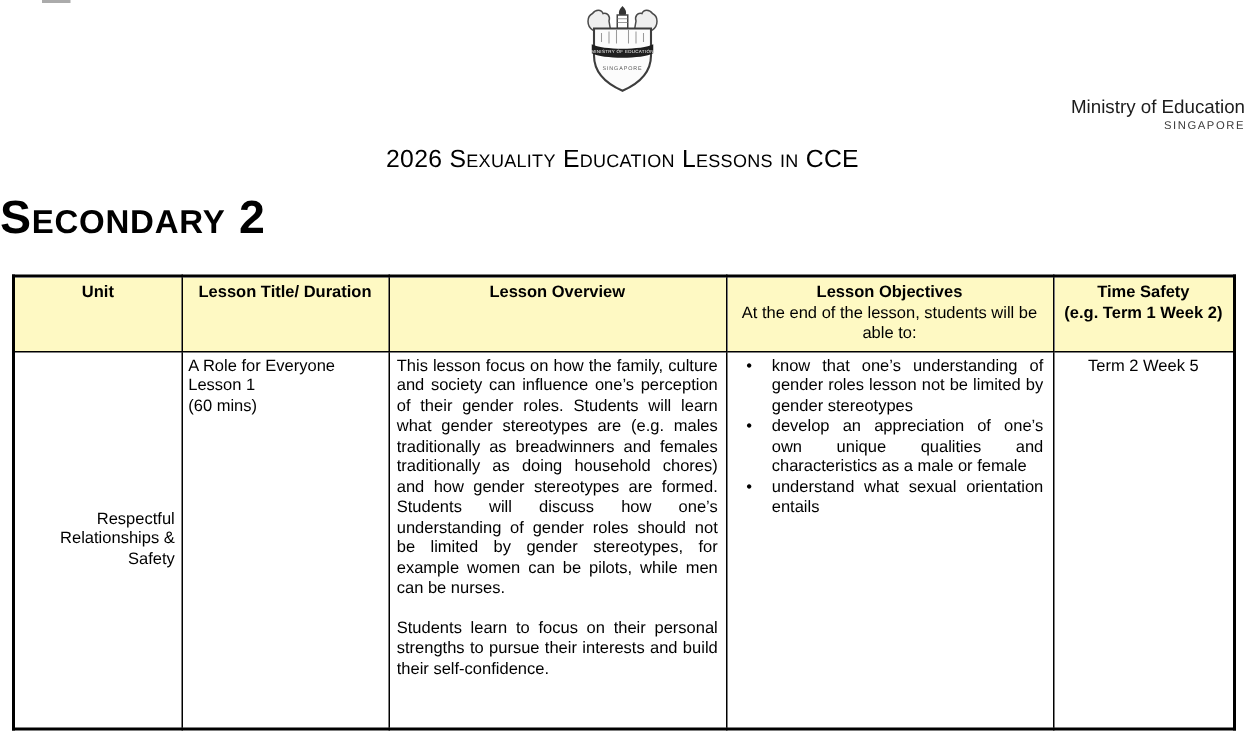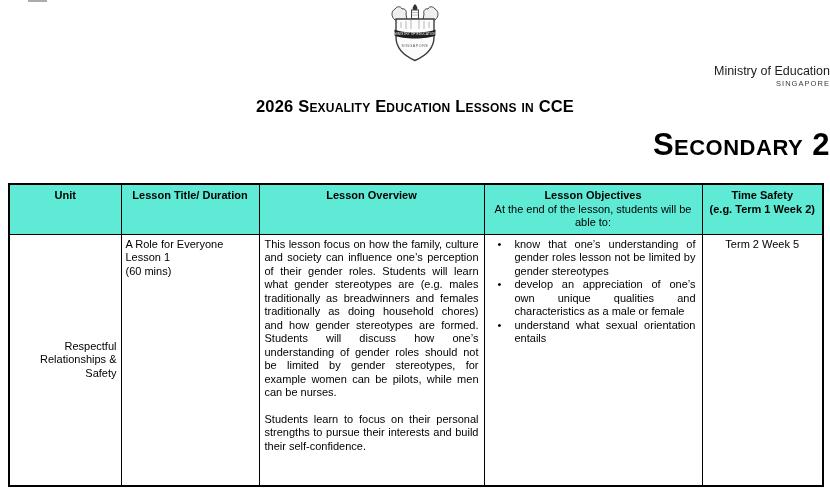--- a/index.html
+++ b/index.html
@@ -13,46 +13,46 @@
   }
   .top-artifact {
     position: absolute; left: 28px; top: 0;
     width: 19px; height: 2px; background: #ababab;
   }
   .masthead { text-align: right; padding-top: 4px; }
   .crest { display: block; margin: 0 auto; }
   .org-name { font-size: 12.5px; line-height: 14px; color: #1c1c1c; margin-top: 2px; }
   .org-country { font-size: 7.5px; line-height: 9px; letter-spacing: 0.14em; color: #3a3a3a; margin-top: 1px; }
   .doc-title {
-    text-align: center; font-weight: bold;
+    text-align: center; font-weight: normal;
     font-size: 16.5px; line-height: 19px;
     font-variant: small-caps; letter-spacing: 0.2px;
     margin-top: 9px;
   }
   .sec-title {
-    text-align: right; font-weight: bold;
+    text-align: left; font-weight: bold;
     font-size: 31px; line-height: 34px;
     font-variant: small-caps; letter-spacing: 0.5px;
     margin-top: 12px;
   }
   table.lesson-table {
     border-collapse: collapse;
     table-layout: fixed;
     width: 814px;
     margin: 21px 0 0 8px;
     border: 2px solid #000;
   }
   .lesson-table th, .lesson-table td {
     border: 1px solid #000;
     font-size: 11px;
     padding: 2px 4px;
     overflow: hidden;
   }
   .lesson-table th {
-    background: #5eead4;
+    background: #fef9c3;
     font-weight: bold;
     vertical-align: top;
     text-align: center;
     padding-top: 4px;
     line-height: 13px;
   }
   tr.header-row { height: 50px; }
   tr.body-row { height: 252px; }
   .th-sub { font-weight: normal; margin-top: 1px; line-height: 13px; }
   .th-sub.bold { font-weight: bold; }

